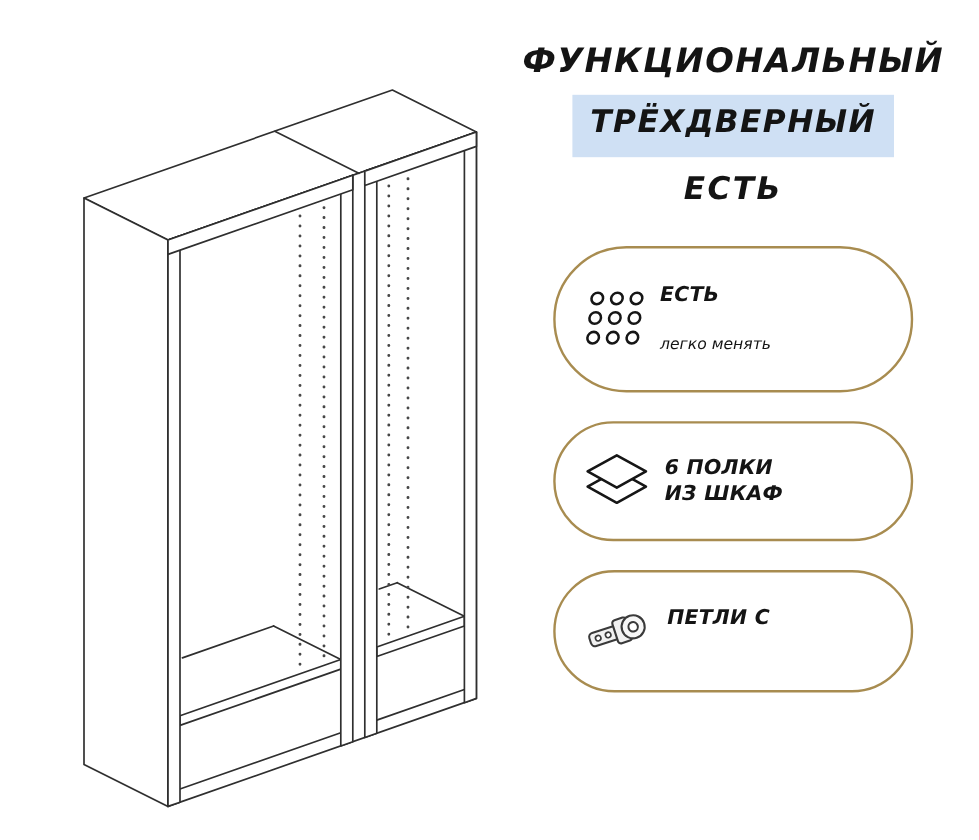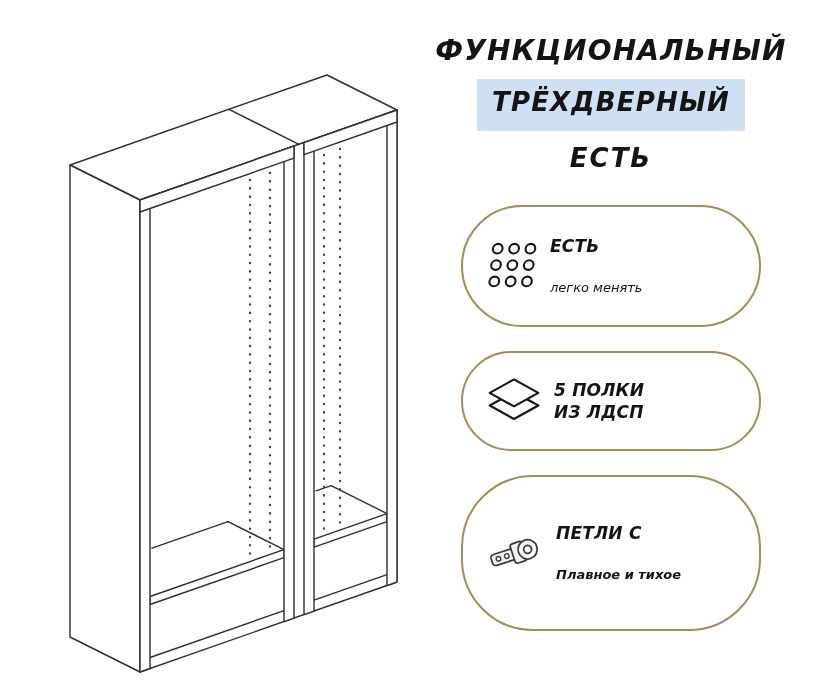--- a/index.html
+++ b/index.html
@@ -19,21 +19,21 @@
   .t1 { font-size:28px; font-weight:bold; letter-spacing:1.2px; }
   .t2 { margin-top:12px; }
   .hl { display:inline-block; background:var(--highlight-blue,#cfe0f4);
         font-size:26px; font-weight:bold; letter-spacing:1.2px; padding:8px 15px 14px; }
   .t3 { margin-top:12px; font-size:26px; font-weight:bold; letter-spacing:2px; }
   .badges { margin-top:32px; display:flex; flex-direction:column; align-items:center; gap:24px; }
   .badge { box-sizing:border-box; width:300px; background:#fff;
            border:2px solid var(--accent-gold,#a88c50); border-radius:72px;
            display:flex; align-items:center; text-align:left;
            padding:0 16px 0 24px; gap:13px; }
-  .b1 { height:122px; } .b2 { height:100px; } .b3 { height:156px;align-items:center; }
+  .b1 { height:122px; } .b2 { height:100px; } .b3 { height:102px;align-items:center; }
   .icon { flex:0 0 auto; display:flex; align-items:center; justify-content:center; }
   .txt .h { font-weight:bold; font-size:17px; line-height:1.3; letter-spacing:0.2px; }
   .txt .s { font-size:13px; line-height:1.32; margin-top:22px; }
   .b3 .txt .s { font-weight:600; }
   
   .perf circle { fill:none; stroke:#161616; stroke-width:2.2; }
   .sh { fill:none; stroke:#161616; stroke-width:2.4; stroke-linejoin:round; }
   .sh.top { fill:#ffffff; }
   .hinge rect, .hinge circle { stroke:#3a3a3a; stroke-width:2; }
   .hinge rect { fill:#f1f1f1; }
@@ -118,22 +118,22 @@
 
     <div class="badge b2">
       <span class="icon">
         <svg width="54" height="48" viewBox="0 0 60 52" aria-hidden="true">
           <polygon class="sh" points="30,16 57,31 30,46 3,31"></polygon>
           <polygon class="sh top" points="30,2 57,17 30,32 3,17"></polygon>
         </svg>
       </span>
       <span class="txt">
         <div class="h">
-          <div>5 ПОЛКИ</div>
-          <div>ИЗ ЛДСП</div>
+          <div>6 ПОЛКИ</div>
+          <div>ИЗ ШКАФ</div>
         </div>
       </span>
     </div>
 
     <div class="badge b3">
       <span class="icon">
         <svg width="56" height="56" viewBox="0 0 64 64" aria-hidden="true">
           <g class="hinge" transform="rotate(-18 32 32)">
             <rect x="4" y="26" width="36" height="13" rx="4"></rect>
             <rect x="29" y="21" width="14" height="23" rx="3"></rect>
@@ -142,19 +142,18 @@
             <circle class="cup" cx="47" cy="32.5" r="11"></circle>
             <circle class="hole" cx="47" cy="32.5" r="4.5"></circle>
           </g>
         </svg>
       </span>
       <span class="txt">
         <div class="h">
           <div>ПЕТЛИ С</div>
         </div>
         <div class="s">
-          <div>Плавное и тихое</div>
         </div>
       </span>
     </div>
 
   </div>
 </div>
 
 </body></html>

